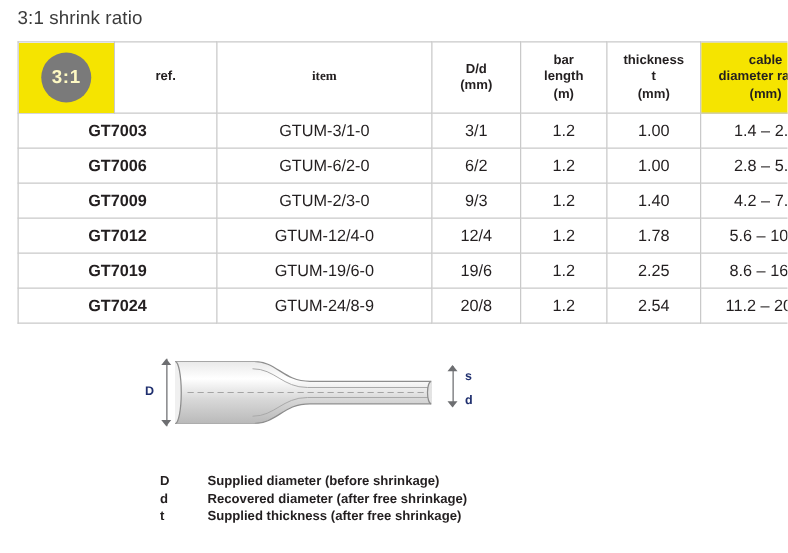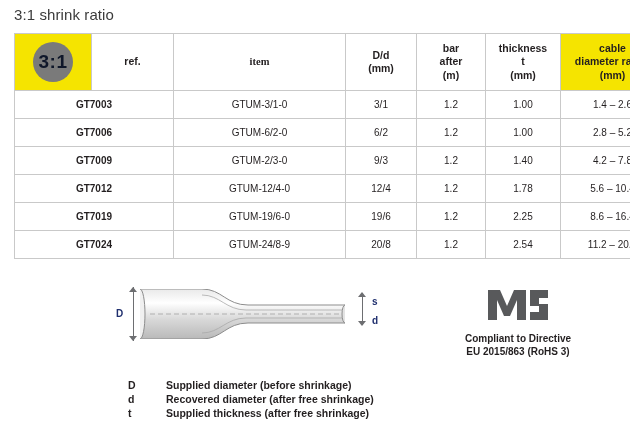--- a/index.html
+++ b/index.html
@@ -57,37 +57,37 @@
     background: #f5e400;
     width: 70px;
     padding: 0;
     position: relative;
   }
   .badge {
     width: 40px;
     height: 40px;
     border-radius: 50%;
     background: #7a7a7a;
-    color: #0f172a;
-    font-size: 19px;
+    color: #fef9c3;
+    font-size: 15px;
     font-weight: bold;
     line-height: 40px;
     margin: 0 auto;
     letter-spacing: 0.5px;
   }
   th.col-ref   { width: 75px; }
   th.col-item  { width: 165px; font-family: Liberation Serif, serif; }
   th.col-dd    { width: 64px; }
   th.col-bar   { width: 62px; }
   th.col-thk   { width: 68px; }
   th.col-cable { width: 97px; background: #f5e400; }
 
   table.spec tbody td {
     height: 25px;
-    font-size: 10px;
+    font-size: 13px;
     padding: 1px 3px;
   }
   td.ref {
     font-weight: bold;
     font-size: 11px;
   }
   td.cable { }
 
   
   .drawing {
@@ -211,21 +211,21 @@
           <div class="badge">3:1</div>
         </th>
         <th class="col-ref">ref.</th>
         <th class="col-item">item</th>
         <th class="col-dd">
           <div>D/d</div>
           <div>(mm)</div>
         </th>
         <th class="col-bar">
           <div>bar</div>
-          <div>after</div>
+          <div>length</div>
           <div>(m)</div>
         </th>
         <th class="col-thk">
           <div>thickness</div>
           <div>t</div>
           <div>(mm)</div>
         </th>
         <th class="col-cable">
           <div>cable</div>
           <div>diameter range</div>
@@ -334,24 +334,14 @@
     <div class="row">
       <div class="sym">d</div>
       <div class="desc">Recovered diameter (after free shrinkage)</div>
     </div>
     <div class="row">
       <div class="sym">t</div>
       <div class="desc">Supplied thickness (after free shrinkage)</div>
     </div>
   </div>
 
-  <div class="rohs">
-    <svg class="rohs-logo" width="64" height="40" viewBox="0 0 64 40">
-      <path d="M2,4 L14,4 L21,20 L28,4 L40,4 L40,34 L31,34 L31,14 L24,30 L18,30 L11,14 L11,34 L2,34 Z" fill="#58595b"></path>
-      <path d="M44,4 L62,4 L62,12 L53,12 L53,18 L62,18 L62,34 L44,34 L44,26 L53,26 L53,20 L44,20 Z" fill="#58595b"></path>
-    </svg>
-    <div class="rohs-text">
-      <div>Compliant to Directive</div>
-      <div>EU 2015/863 (RoHS 3)</div>
-    </div>
-  </div>
 
 </div>
 
 </body></html>

